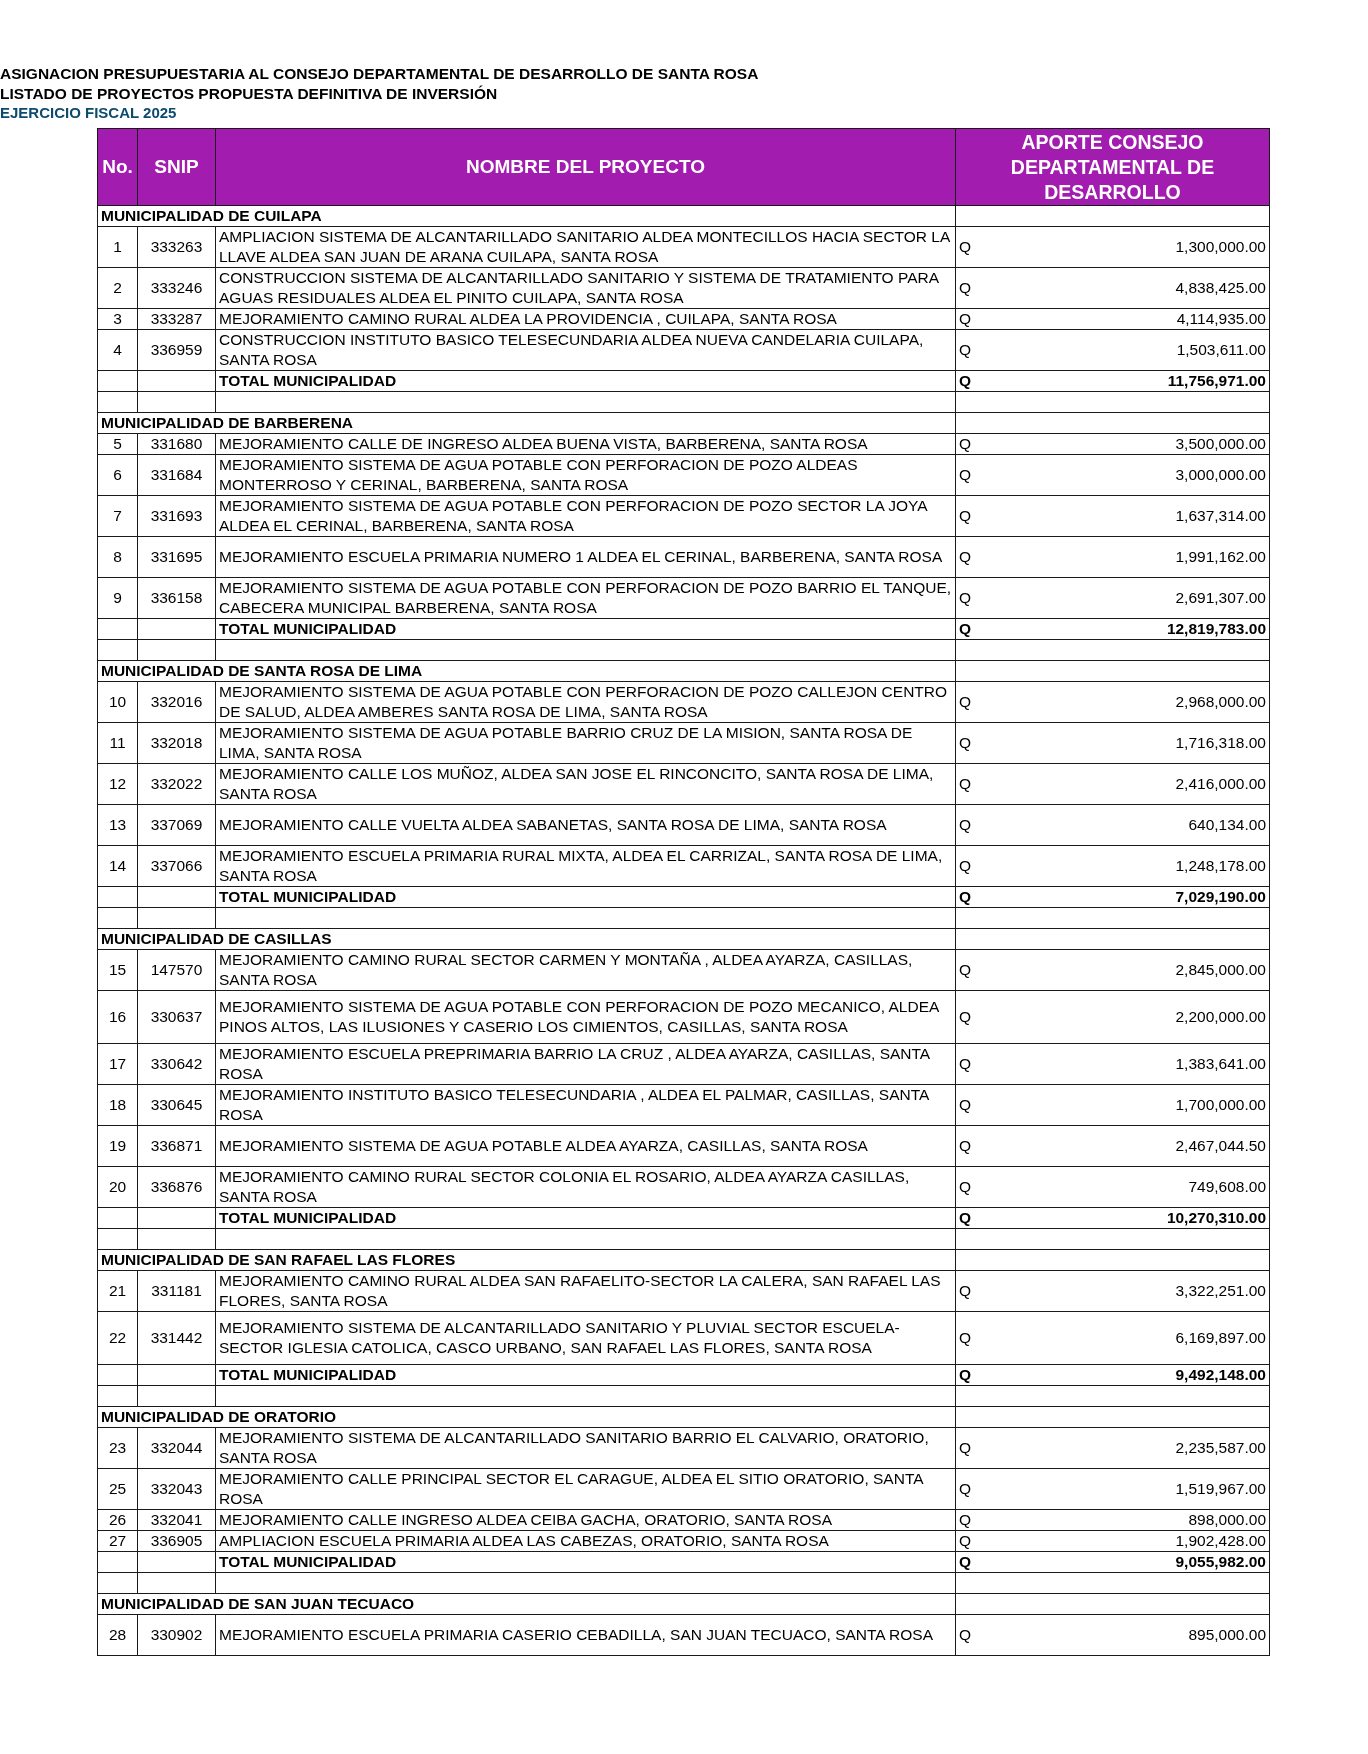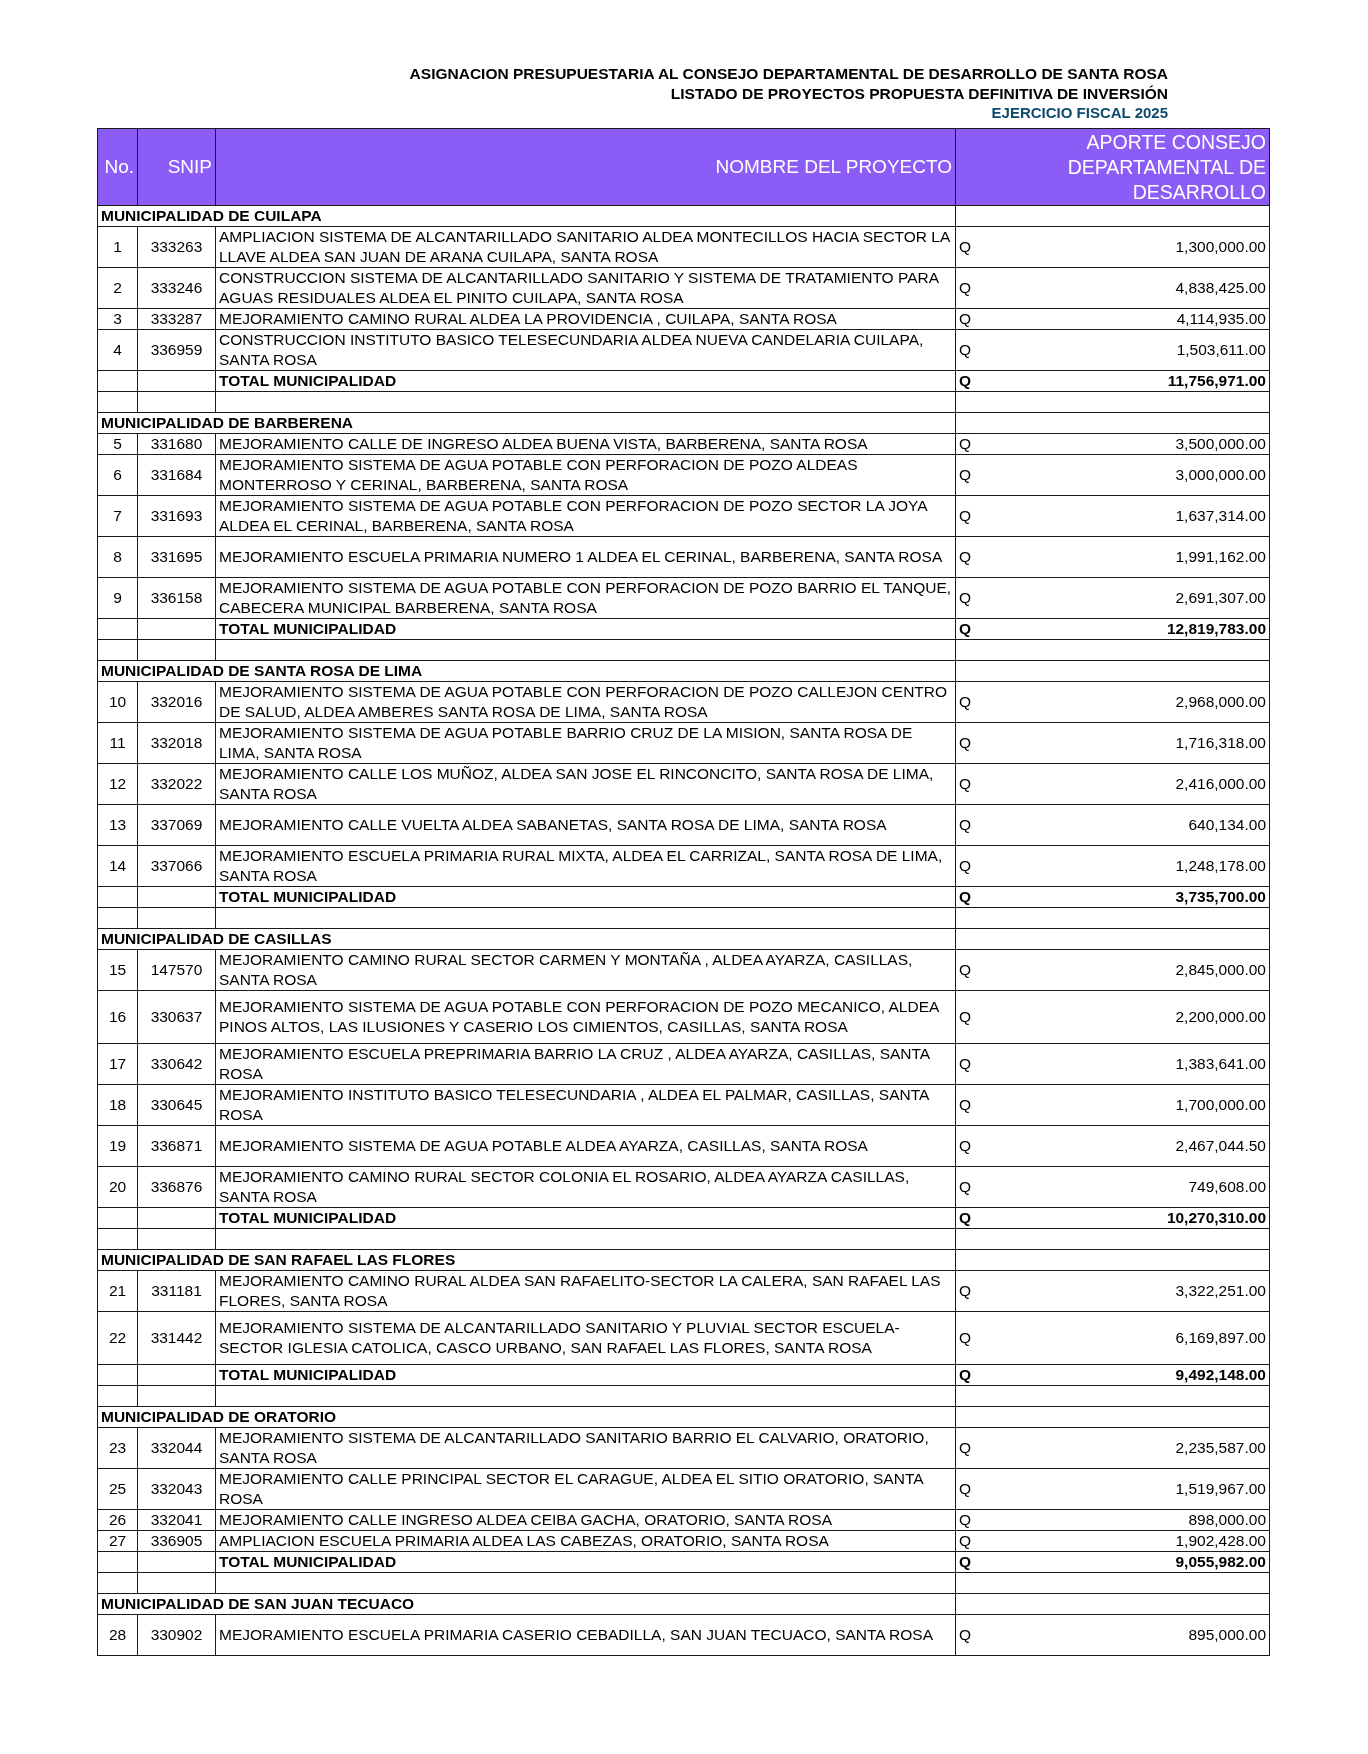--- a/index.html
+++ b/index.html
@@ -1,26 +1,26 @@
 <!DOCTYPE html>
 <html><head>
   <meta charset="utf-8">
   <style>
     html, body { margin: 0; padding: 0; background: #ffffff; }
     body { width: 1368px; height: 1754px; position: relative; font-family: "Liberation Sans", sans-serif; color: #000; overflow: hidden; }
-    .titles { position: absolute; left: 0; top: 64px; width: 1168px; text-align: right; }
+    .titles { position: absolute; left: 0; top: 64px; width: 1168px; text-align: left; }
     .titles div { font-weight: bold; font-size: 15.5px; line-height: 20px; }
     .titles .t3 { color: #0c4a6e; font-size: 15px; line-height: 18px; }
     table.main { position: absolute; left: 97px; top: 128px; width: 1172px; border-collapse: collapse; table-layout: fixed; }
     table.main td, table.main th { border: 1.5px solid #1a1a1a; padding: 0 3px; font-size: 15.5px; line-height: 20px; vertical-align: middle; }
     col.c-no { width: 40px; }
     col.c-snip { width: 78px; }
     col.c-name { width: 740px; }
     col.c-q { width: 314px; }
-    thead th { background: #8b5cf6; color: #ffffff; font-weight: normal; text-align: right; height: 76px; padding: 0; }
+    thead th { background: #a21caf; color: #ffffff; font-weight: bold; text-align: center; height: 76px; padding: 0; }
     thead th.h-no, thead th.h-snip { font-size: 19px; }
     thead th.h-name { font-size: 19px; }
     thead th.h-aporte { font-size: 19.5px; line-height: 25px; }
     td.no, td.snip { text-align: center; }
     td.name { text-align: left; padding-left: 3px; }
     td.amt { padding: 0 8px 0 10px; }
     .amt-wrap { display: flex; justify-content: space-between; align-items: center; }
     .muni td { font-weight: bold; height: 20px; }
     .total td { font-weight: bold; height: 20px; }
     .blank td { height: 20px; }
@@ -254,21 +254,21 @@
           </div>
         </td>
       </tr>
       <tr class="total">
         <td></td>
         <td></td>
         <td class="name">TOTAL MUNICIPALIDAD</td>
         <td class="amt">
           <div class="amt-wrap">
             <span>Q</span>
-            <span>3,735,700.00</span>
+            <span>7,029,190.00</span>
           </div>
         </td>
       </tr>
       <tr class="blank">
         <td></td>
         <td></td>
         <td></td>
         <td></td>
       </tr>
       <tr class="muni">

